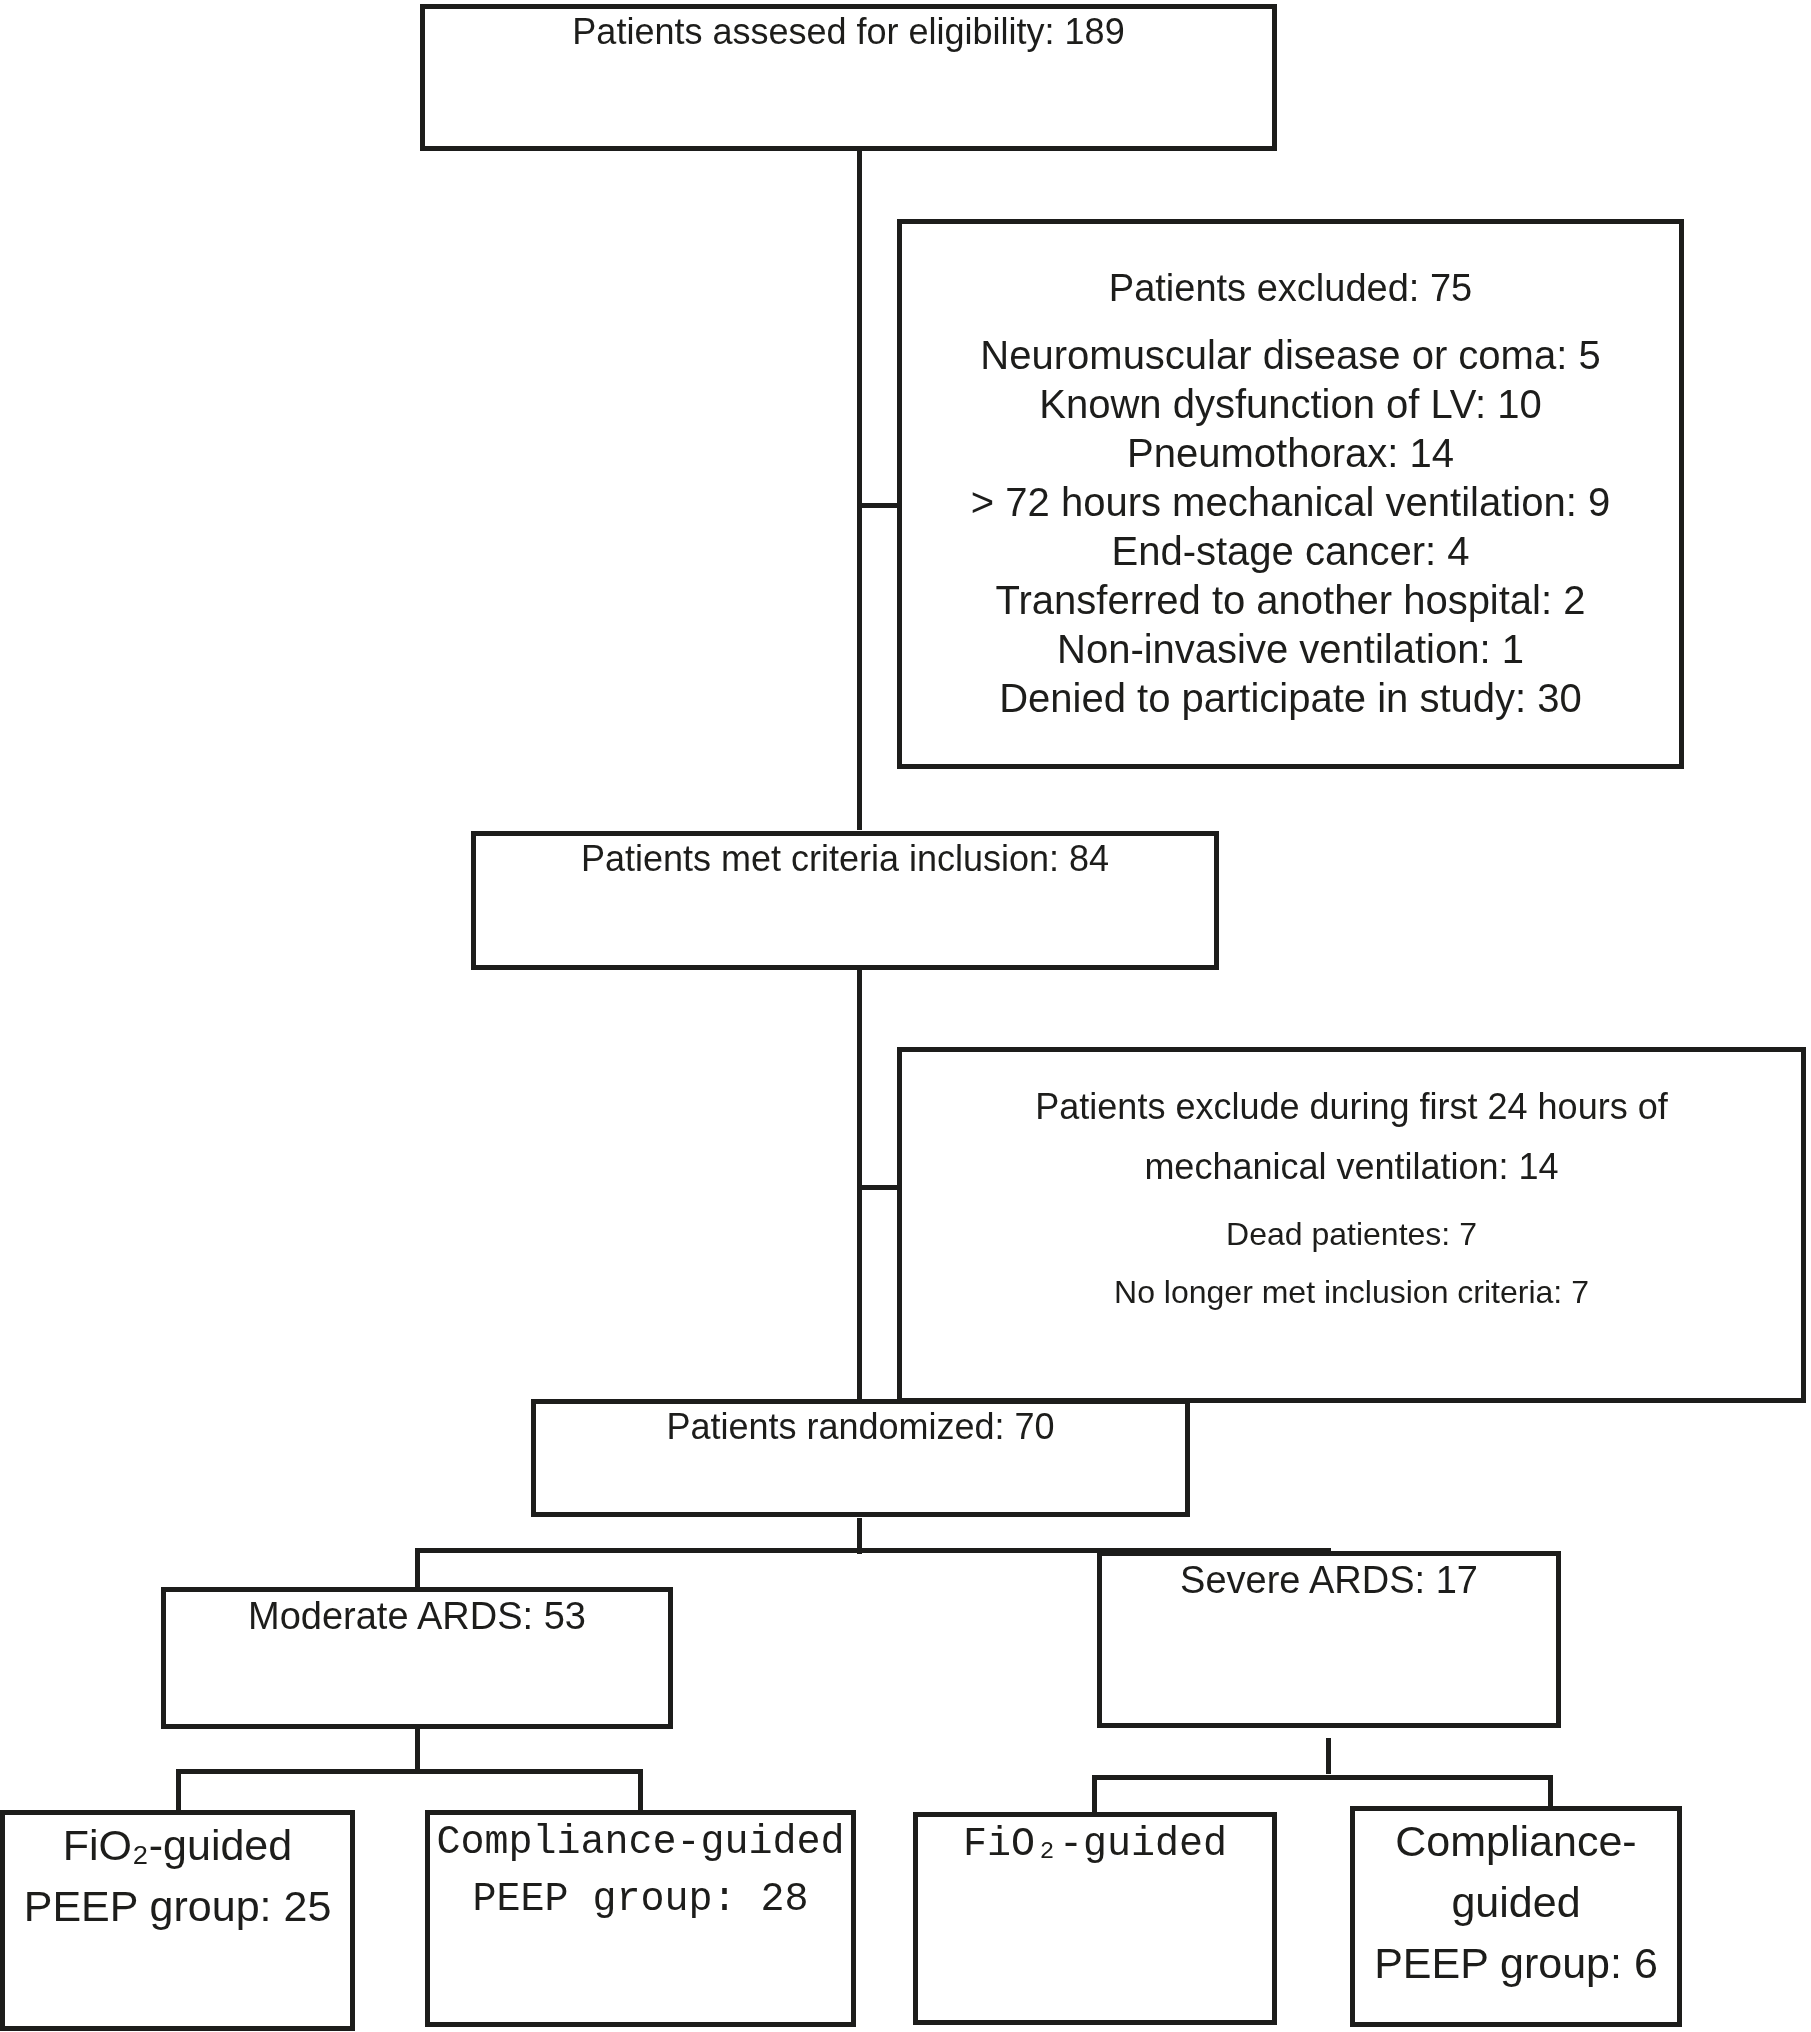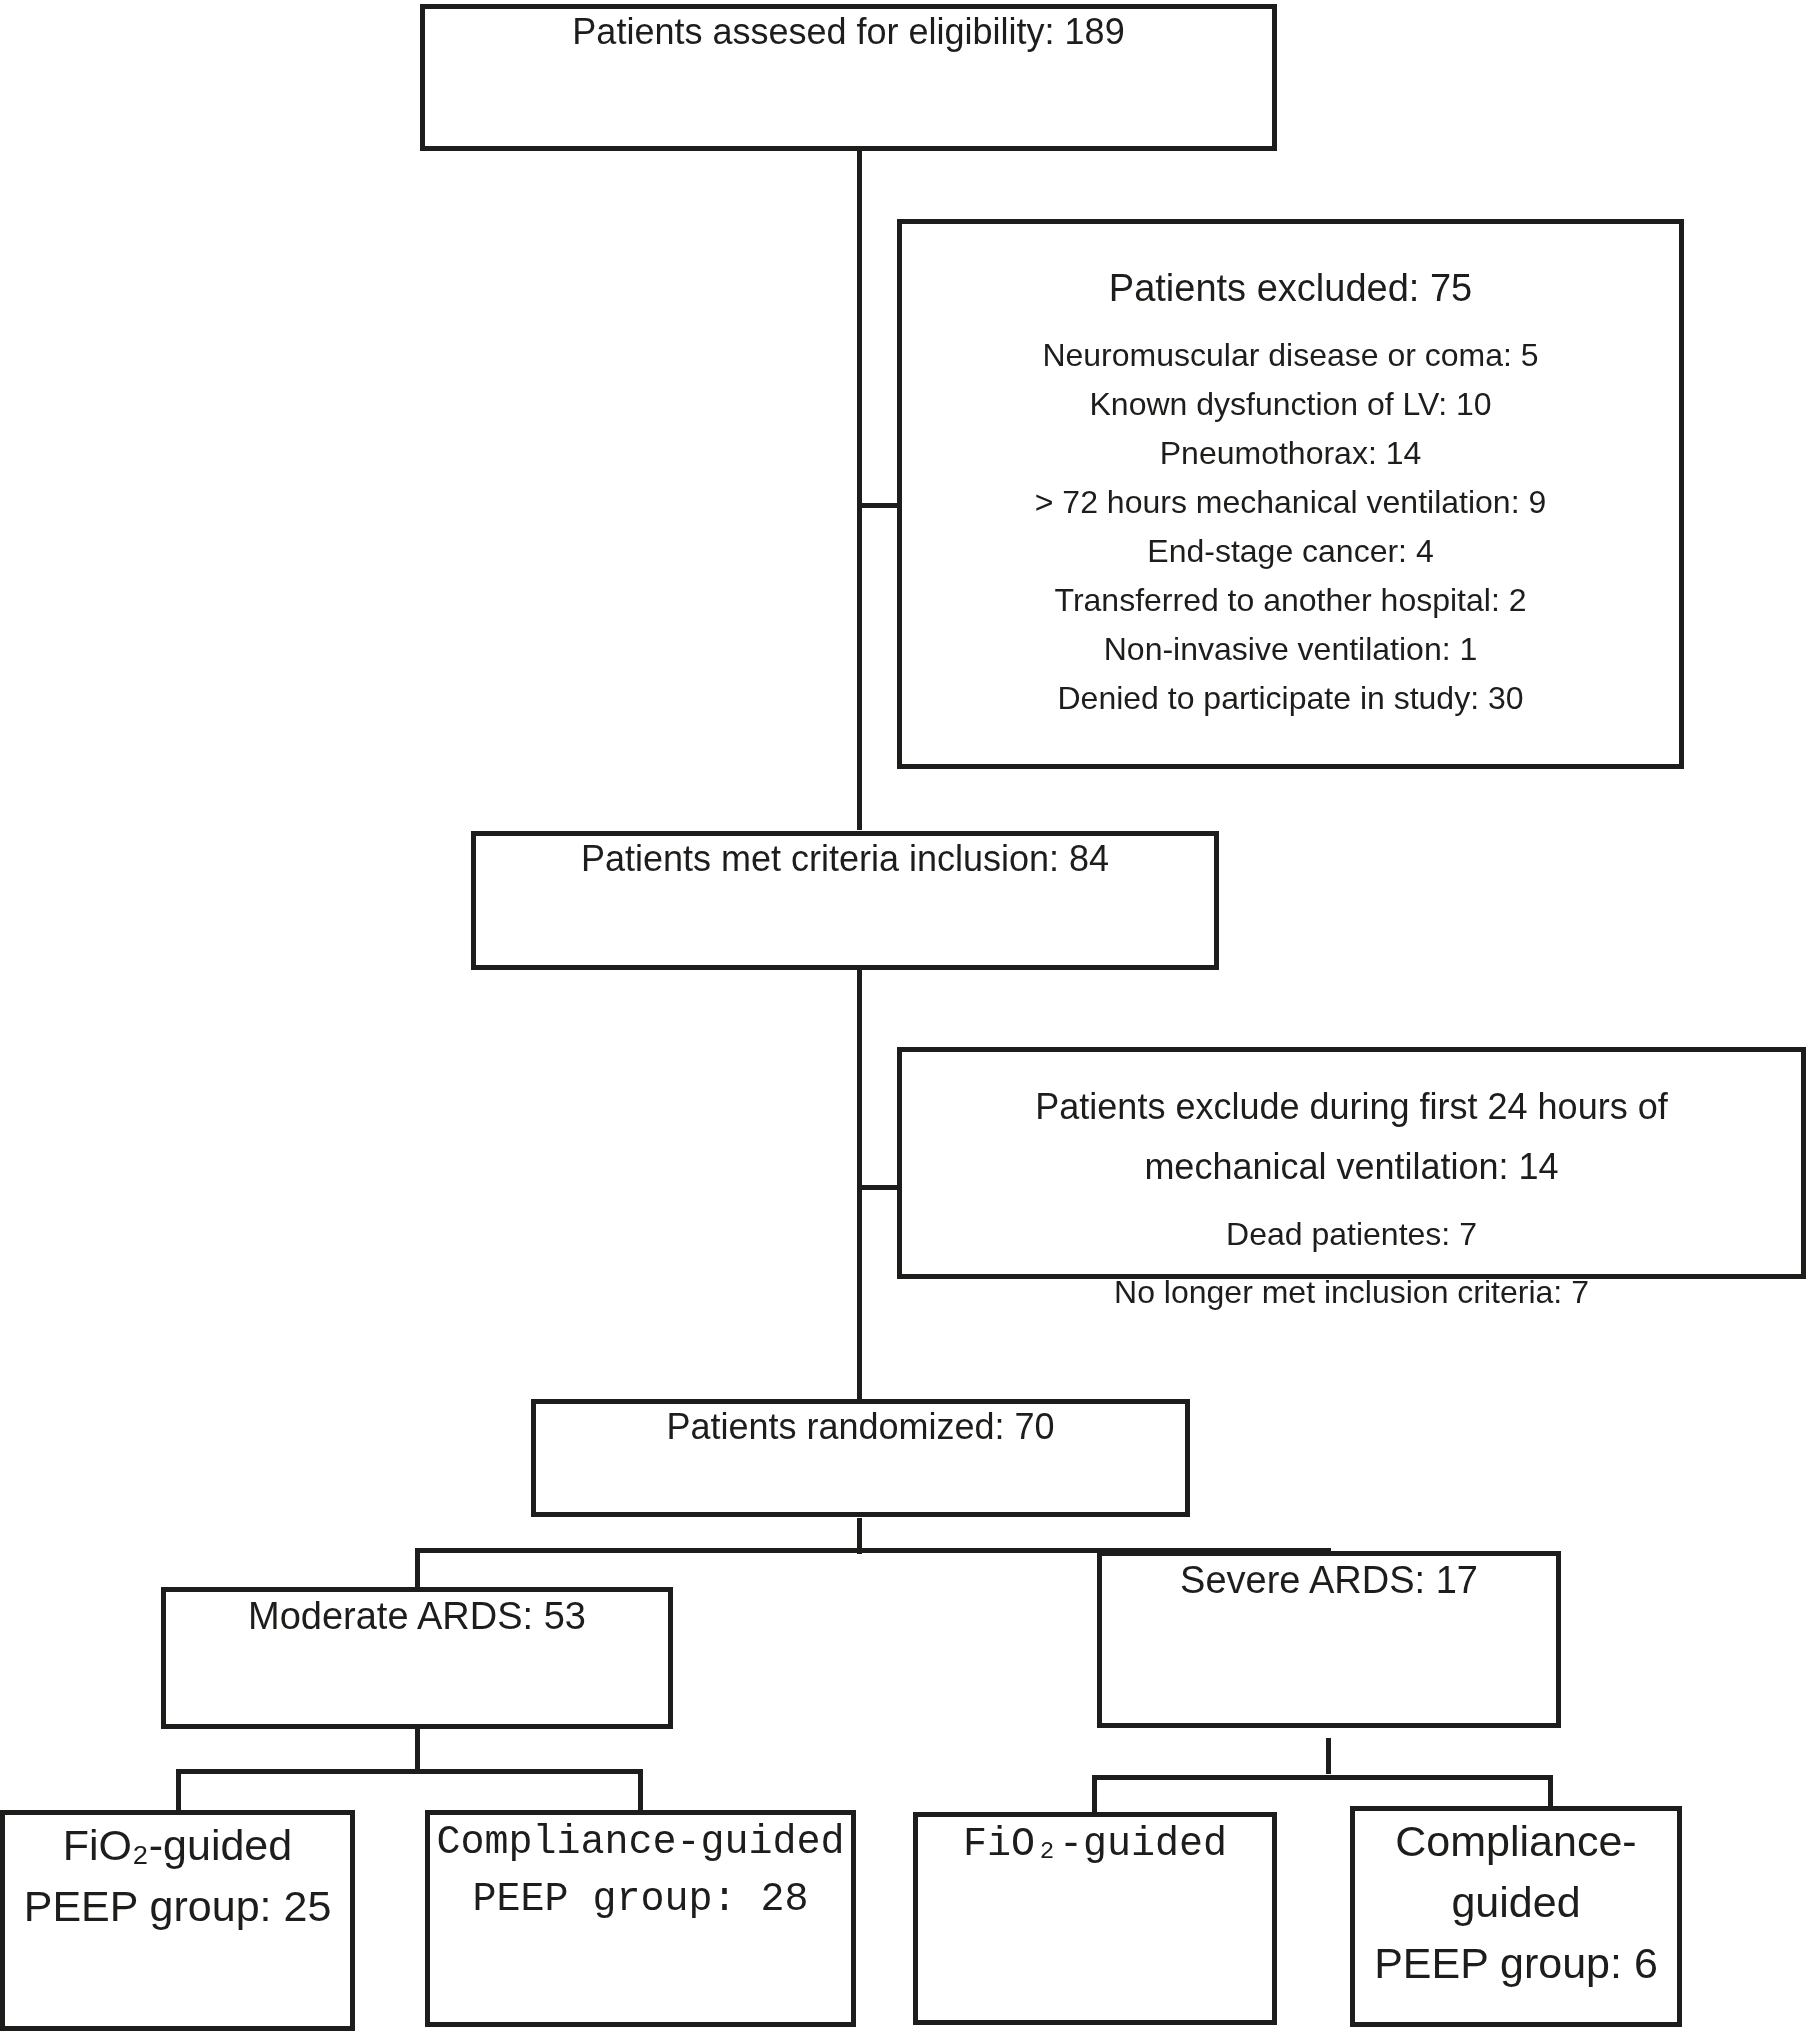--- a/index.html
+++ b/index.html
@@ -28,21 +28,21 @@
     justify-content:flex-start;
     text-align:center;
   }
   .box.top-align{justify-content:flex-start;}
   .connector{position:absolute;background:var(--line);}
   .t44{font-size:36px;line-height:1.3;}
   .t46{font-size:38px;line-height:1.3;}
   .t48{font-size:40px;line-height:1.42;font-family:Liberation Mono, monospace;}
   .t52{font-size:43px;line-height:1.42;}
   .excl-title{font-size:38px;line-height:1.3;margin-bottom:18px;}
-  .excl-item{font-size:32px;line-height:49px;}
+  .excl-item{font-size:40px;line-height:49px;}
   .excl24-title{font-size:36px;line-height:60px;max-width:810px;margin-bottom:8.3px;}
   .excl24-item{font-size:32px;line-height:58px;}
 </style>
 </head>
 <body>
 
 <div class="canvas">
 
   <div class="connector" style="left:857px;top:151px;width:5px;height:679px"></div>
   <div class="connector" style="left:860px;top:503px;width:40px;height:5px"></div>
@@ -74,21 +74,21 @@
     <div class="excl-item">End-stage cancer: 4</div>
     <div class="excl-item">Transferred to another hospital: 2</div>
     <div class="excl-item">Non-invasive ventilation: 1</div>
     <div class="excl-item">Denied to participate in study: 30</div>
   </div>
 
   <div class="box" style="left:471px;top:831px;width:748px;height:139px">
     <div class="t44">Patients met criteria inclusion: 84</div>
   </div>
 
-  <div class="box top-align" style="left:897px;top:1047px;width:909px;height:232px;padding-top:25px">
+  <div class="box top-align" style="left:897px;top:1047px;width:909px;height:356px;padding-top:25px">
     <div class="excl24-title">Patients exclude during  first 24 hours of mechanical ventilation: 14</div>
     <div class="excl24-item">Dead patientes: 7</div>
     <div class="excl24-item">No longer met inclusion criteria: 7</div>
   </div>
 
   <div class="box" style="left:531px;top:1399px;width:659px;height:118px">
     <div class="t44">Patients randomized: 70</div>
   </div>
 
   <div class="box" style="left:161px;top:1587px;width:512px;height:142px">

